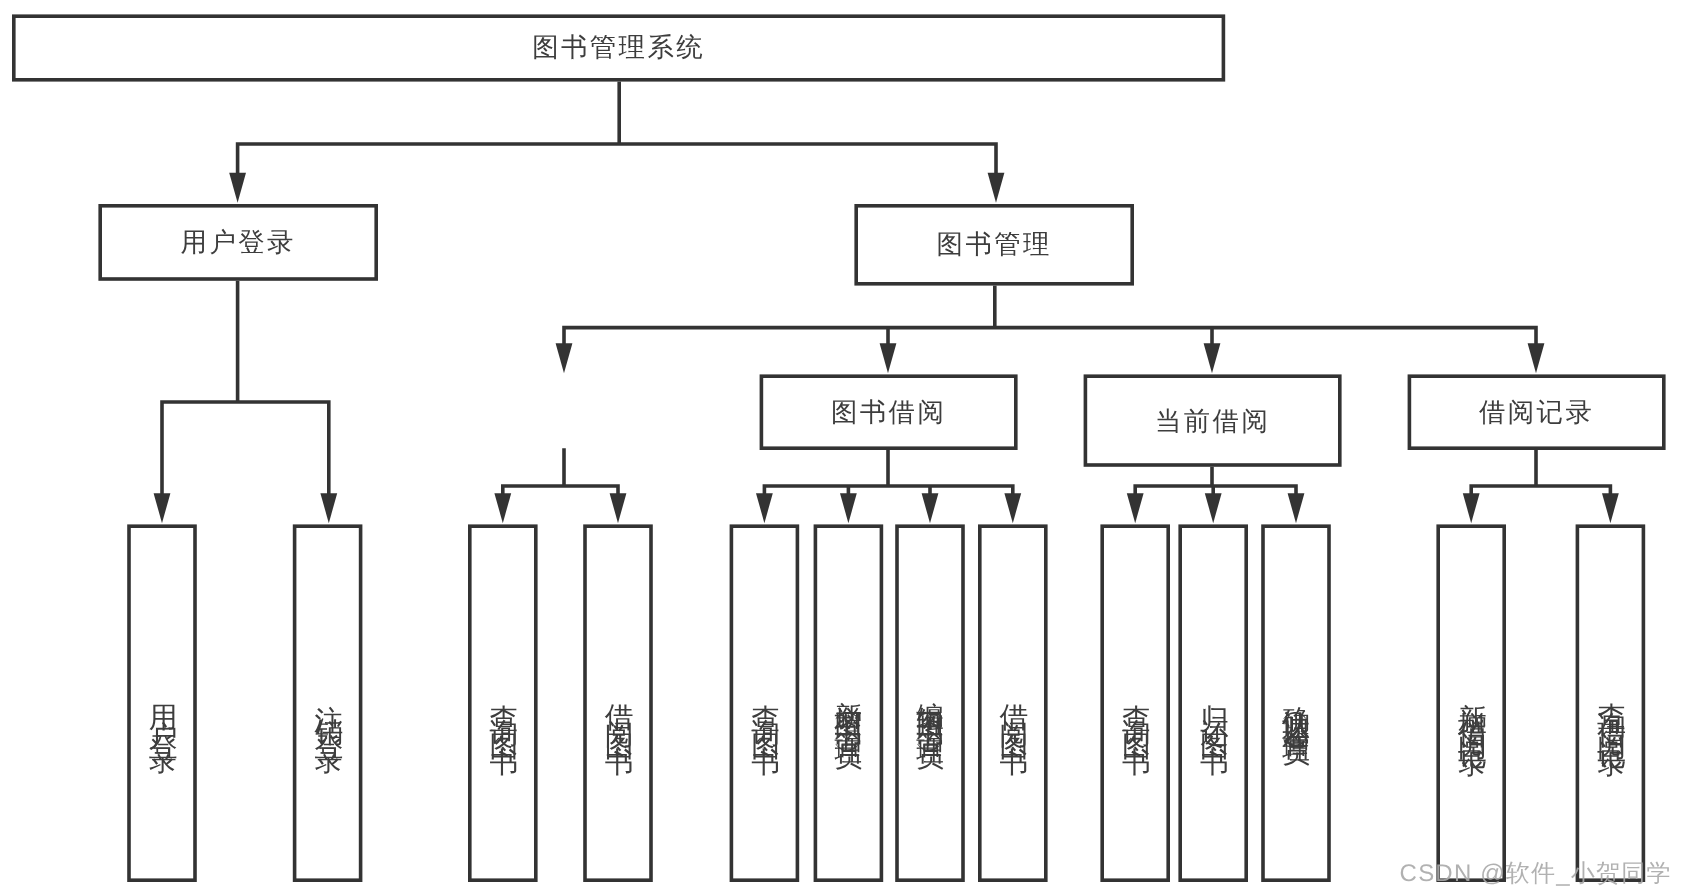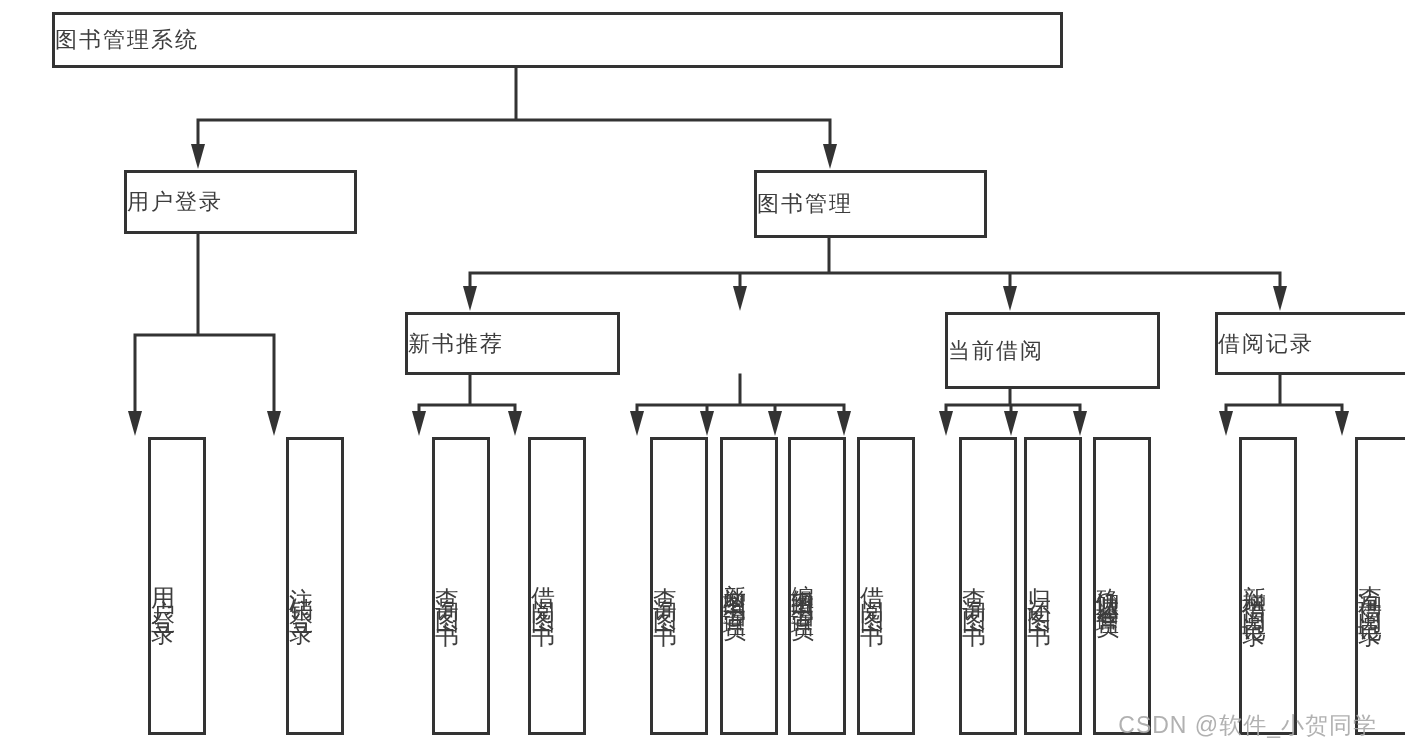--- a/index.html
+++ b/index.html
@@ -8,36 +8,35 @@
     width:1405px;height:747px;position:relative;overflow:hidden;
     background:var(--background,#ffffff);
     font-family:"Liberation Sans","DejaVu Sans",sans-serif;
   }
   .canvas{position:absolute;inset:0;}
   svg.connectors{position:absolute;left:0;top:0;pointer-events:none;}
   svg.connectors path{stroke:var(--line,#333333);stroke-width:3;fill:none;stroke-linecap:square;}
   svg.connectors polygon{fill:var(--line,#333333);}
   .box{
     position:absolute;background:#ffffff;border:3px solid var(--border,#333333);
-    box-sizing:border-box;display:flex;align-items:center;justify-content:flex-start;
+    box-sizing:border-box;display:flex;align-items:center;justify-content:center;
     color:var(--text,#3d3d3d);
-    margin-left:42px;
   }
   .hlabel{font-size:22px;letter-spacing:2px;white-space:nowrap;}
   .vbox .vlabel{
     writing-mode:vertical-rl;text-orientation:mixed;
     font-size:24px;letter-spacing:12px;line-height:1;
     padding-top:12px; 
   }
   .vbox .ls8{letter-spacing:8px;padding-top:8px;}
   .vbox .ls5{font-size:23px;letter-spacing:5px;padding-top:5px;}
   .vbox .ls4{font-size:23px;letter-spacing:4px;padding-top:4px;}
   .watermark{
-    position:absolute;right:28px;bottom:6px;z-index:5;
-    font-size:23px;letter-spacing:1px;color:var(--watermark,#a9a9a9);
+    position:absolute;right:12px;bottom:6px;z-index:5;
+    font-size:20px;letter-spacing:1px;color:var(--watermark,#a9a9a9);
     opacity:.9;white-space:nowrap;
   }
 </style>
 </head>
 <body style="--line: #333333; --border: #333333; --text: #3d3d3d; --background: #ffffff; --watermark: #a9a9a9;">
 
 <div class="canvas">
 
   <svg class="connectors" width="1405" height="747" viewBox="0 0 1405 747">
 
@@ -79,22 +78,22 @@
     <span class="hlabel">图书管理系统</span>
   </div>
 
   <div class="box" style="left:82px;top:170px;width:233px;height:64px">
     <span class="hlabel">用户登录</span>
   </div>
   <div class="box" style="left:712px;top:170px;width:233px;height:68px">
     <span class="hlabel">图书管理</span>
   </div>
 
-  <div class="box" style="left:363px;top:312px;width:215px;height:63px">
-    <span class="hlabel">新书推荐</span>
+  <div class="box" style="left:633px;top:312px;width:215px;height:63px">
+    <span class="hlabel">图书借阅</span>
   </div>
   <div class="box" style="left:903px;top:312px;width:215px;height:77px">
     <span class="hlabel">当前借阅</span>
   </div>
   <div class="box" style="left:1173px;top:312px;width:215px;height:63px">
     <span class="hlabel">借阅记录</span>
   </div>
 
   <div class="box vbox" style="left:106px;top:437px;width:58px;height:298px">
     <span class="vlabel">用户登录</span>

